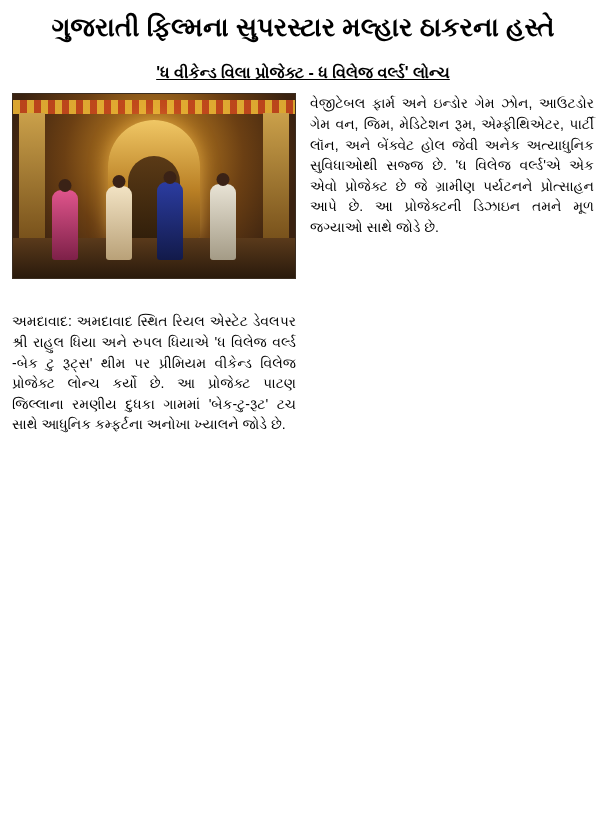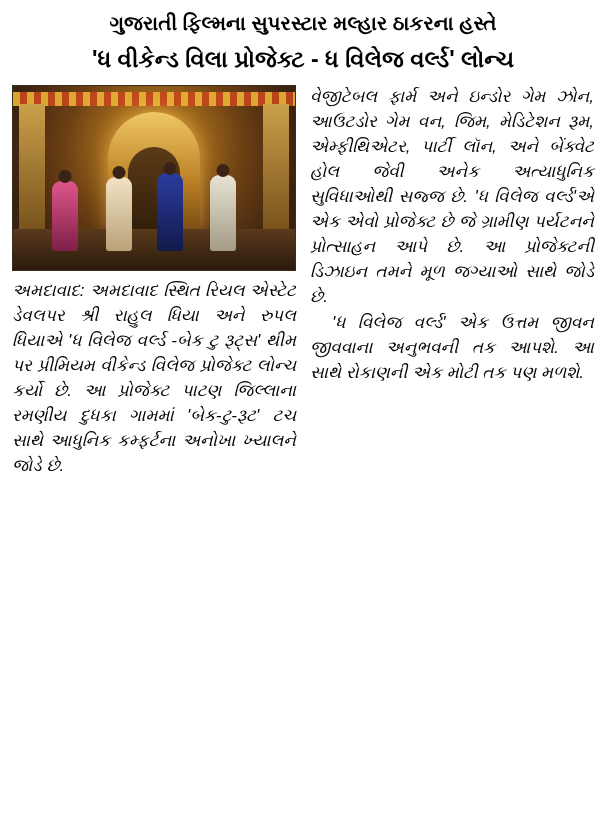--- a/index.html
+++ b/index.html
@@ -22,40 +22,42 @@
     padding: 10px 12px 8px 12px;
   }
   .headline {
     text-align: center;
     font-weight: bold;
     line-height: 1.32;
     letter-spacing: 0px;
   }
   .headline .line1 {
     display: block;
-    font-size: 20px;
-    margin-bottom: 8px;
+    font-size: 26px;
+    margin-bottom: 18px;
   }
   .headline .line2 {
     display: block;
-    font-size: 23px;
+    font-size: 16px;
+    text-decoration: underline;
   }
   .columns {
     display: flex;
     gap: 14px;
     margin-top: 10px;
     height: 706px;
   }
   .col {
     width: 50%;
     box-sizing: border-box;
   }
   .col-left {
     display: flex;
     flex-direction: column;
+    gap: 24px;
   }
   .photo {
     width: 100%;
     height: 186px;
     border: 1px solid #3b2d20;
     box-sizing: border-box;
     position: relative;
     overflow: hidden;
     background: #2a1a12;
     margin-bottom: 8px;
@@ -129,25 +131,24 @@
     top: -11px;
     left: 50%;
     transform: translateX(-50%);
     width: 13px;
     height: 13px;
     border-radius: 50%;
     background: #3a2216;
   }
   p.body {
     margin: 0 0 0 0;
-    font-size: 17px;
+    font-size: 14px;
     line-height: 1.47;
     text-align: justify;
     text-justify: inter-word;
-    font-style: italic;
   }
   p.body + p.body {
     margin-top: 1px;
   }
   p.body.indent {
     text-indent: 22px;
   }
   .col-right p.body:first-child {
     margin-top: 0;
   }
@@ -188,17 +189,16 @@
             <div class="head"></div>
           </div>
       </div>
 
       <p class="body">અમદાવાદ: અમદાવાદ સ્થિત રિયલ એસ્ટેટ ડેવલપર શ્રી રાહુલ ધિયા અને રુપલ ધિયાએ 'ધ વિલેજ વર્લ્ડ -બેક ટુ રૂટ્સ' થીમ પર પ્રીમિયમ વીકેન્ડ વિલેજ પ્રોજેક્ટ લોન્ચ કર્યો છે. આ પ્રોજેક્ટ પાટણ જિલ્લાના રમણીય દુધકા ગામમાં 'બેક-ટુ-રૂટ' ટચ સાથે આધુનિક કમ્ફર્ટના અનોખા ખ્યાલને જોડે છે.</p>
 
     </div>
 
     <div class="col col-right">
       <p class="body">વેજીટેબલ ફાર્મ અને ઇન્ડોર ગેમ ઝોન, આઉટડોર ગેમ વન, જિમ, મેડિટેશન રૂમ, એમ્ફીથિએટર, પાર્ટી લૉન, અને બેંક્વેટ હોલ જેવી અનેક અત્યાધુનિક સુવિધાઓથી સજ્જ છે. 'ધ વિલેજ વર્લ્ડ'એ એક એવો પ્રોજેક્ટ છે જે ગ્રામીણ પર્યટનને પ્રોત્સાહન આપે છે. આ પ્રોજેક્ટની ડિઝાઇન તમને મૂળ જગ્યાઓ સાથે જોડે છે.</p>
-      <p class="body indent">'ધ વિલેજ વર્લ્ડ' એક ઉત્તમ જીવન જીવવાના અનુભવની તક આપશે. આ સાથે રોકાણની એક મોટી તક પણ મળશે.</p>
     </div>
 
   </div>
 </div>
 
 </body></html>

